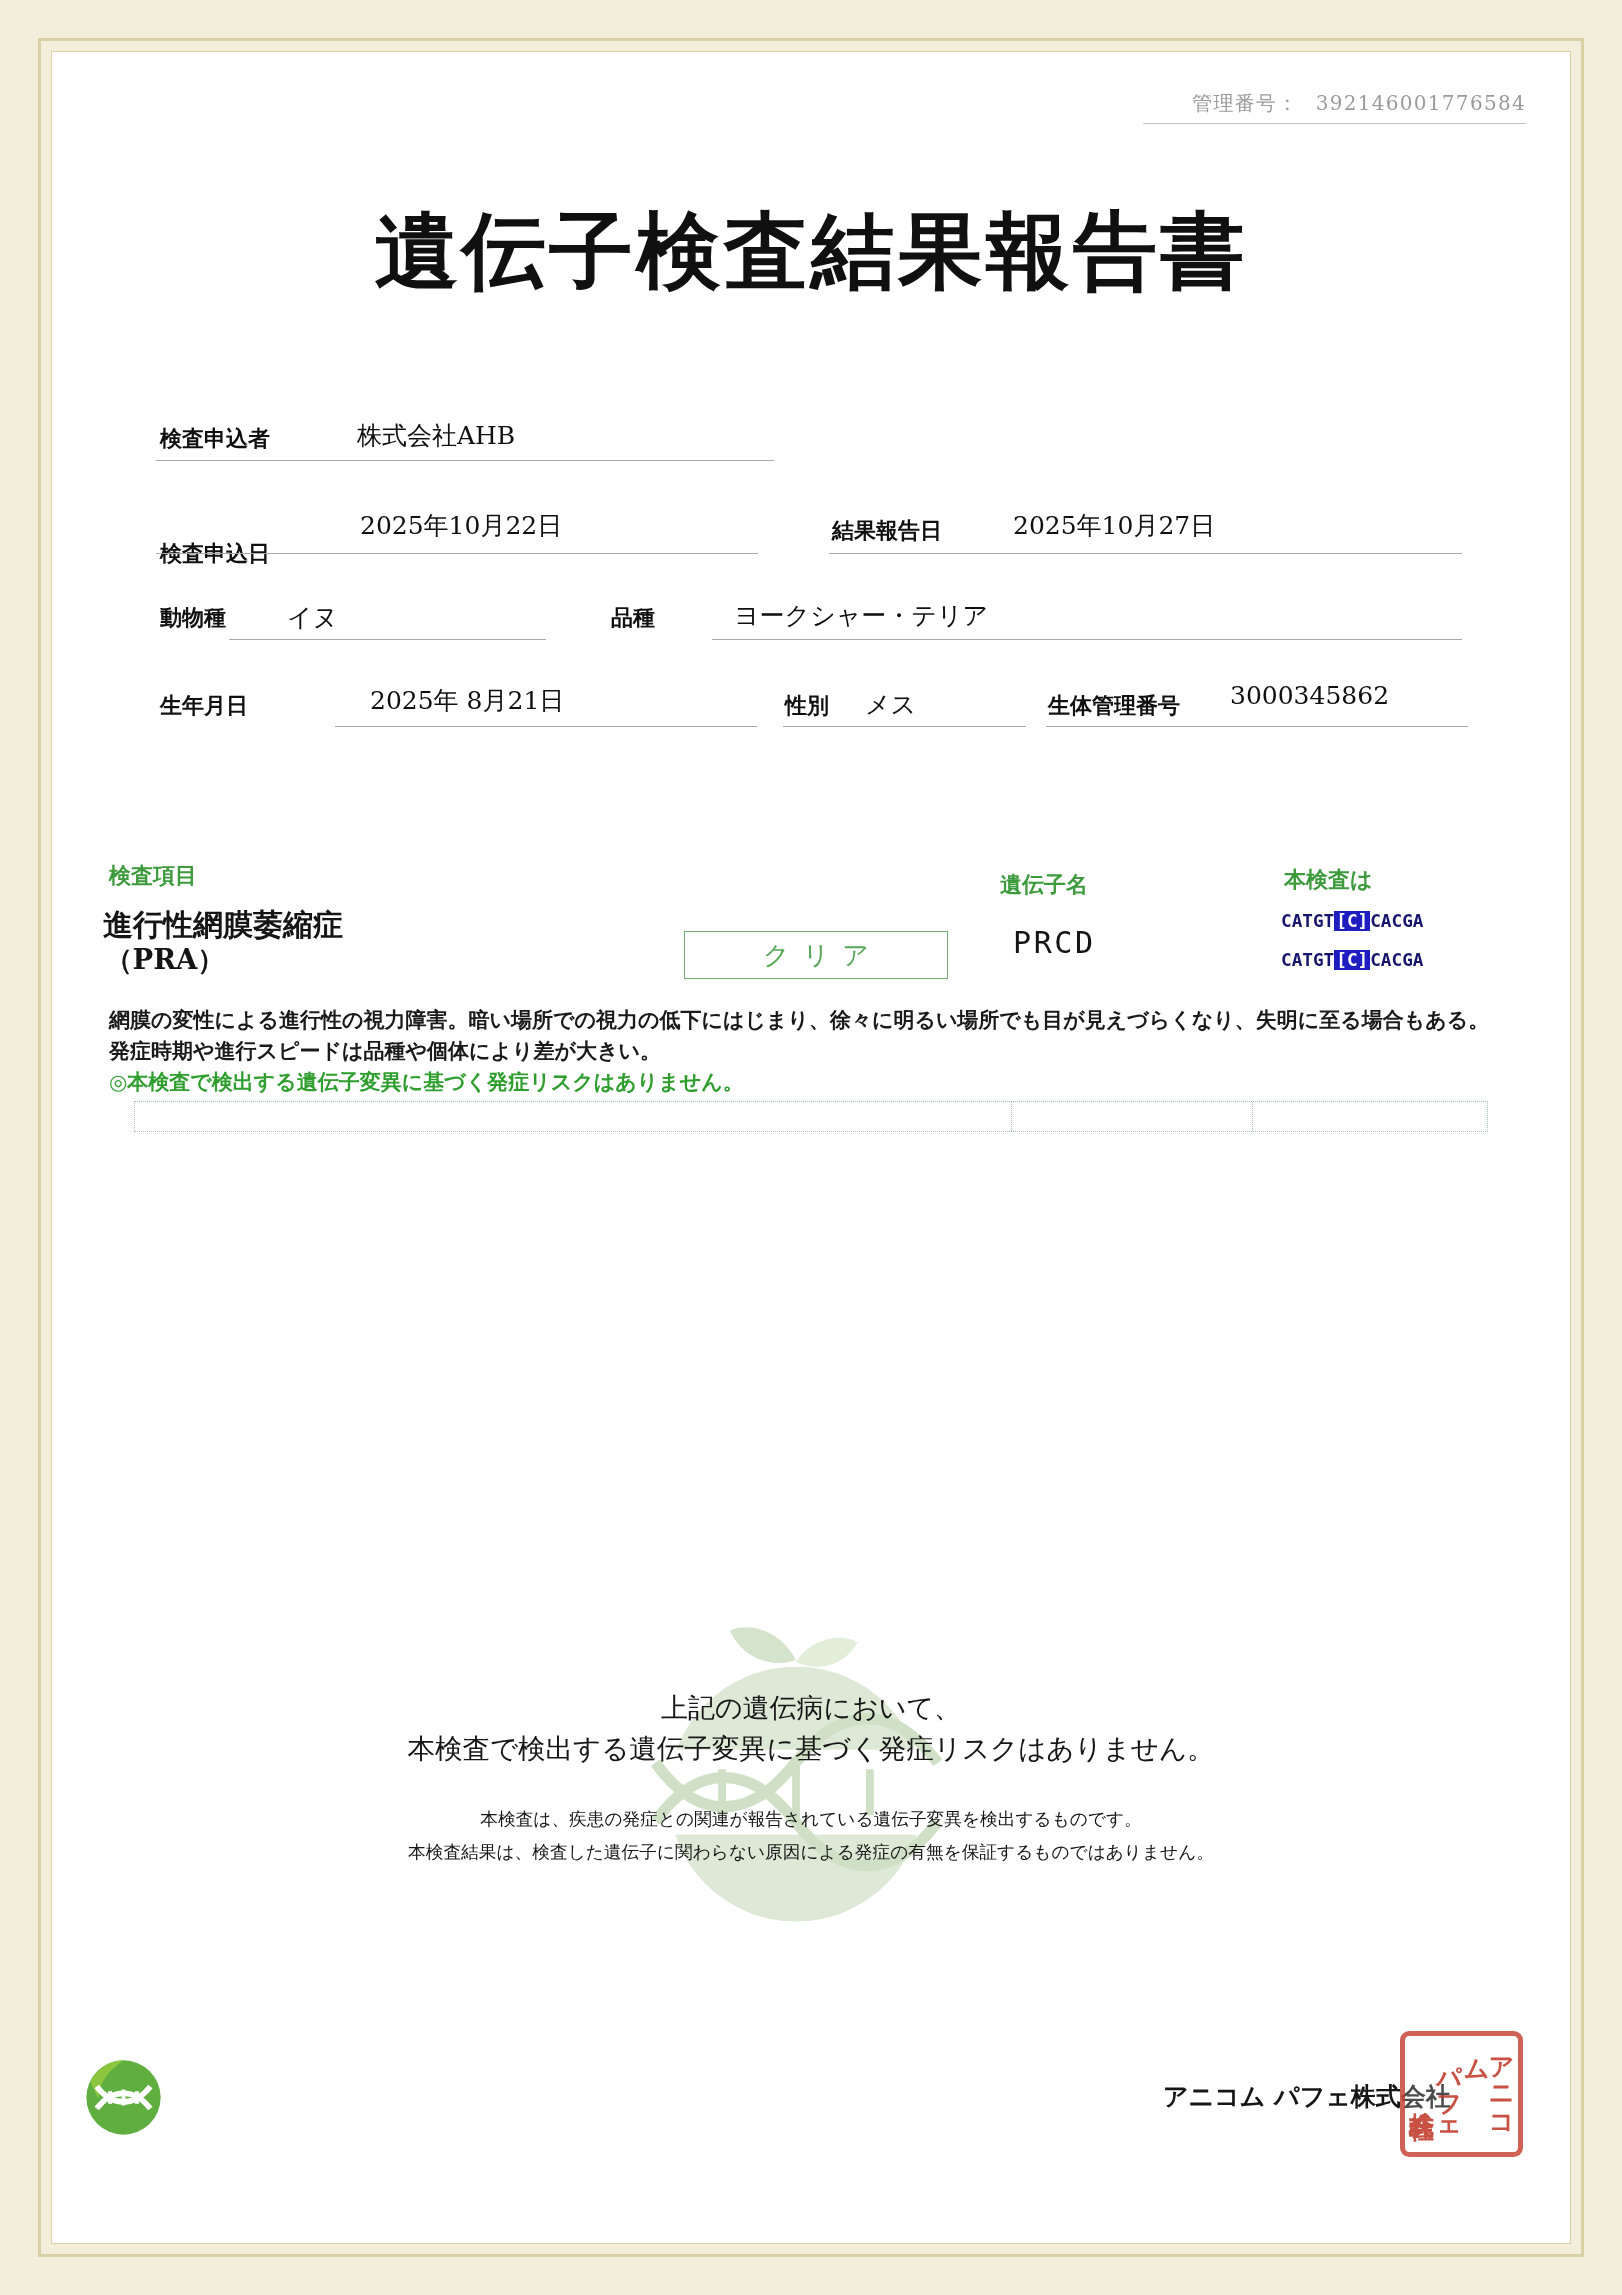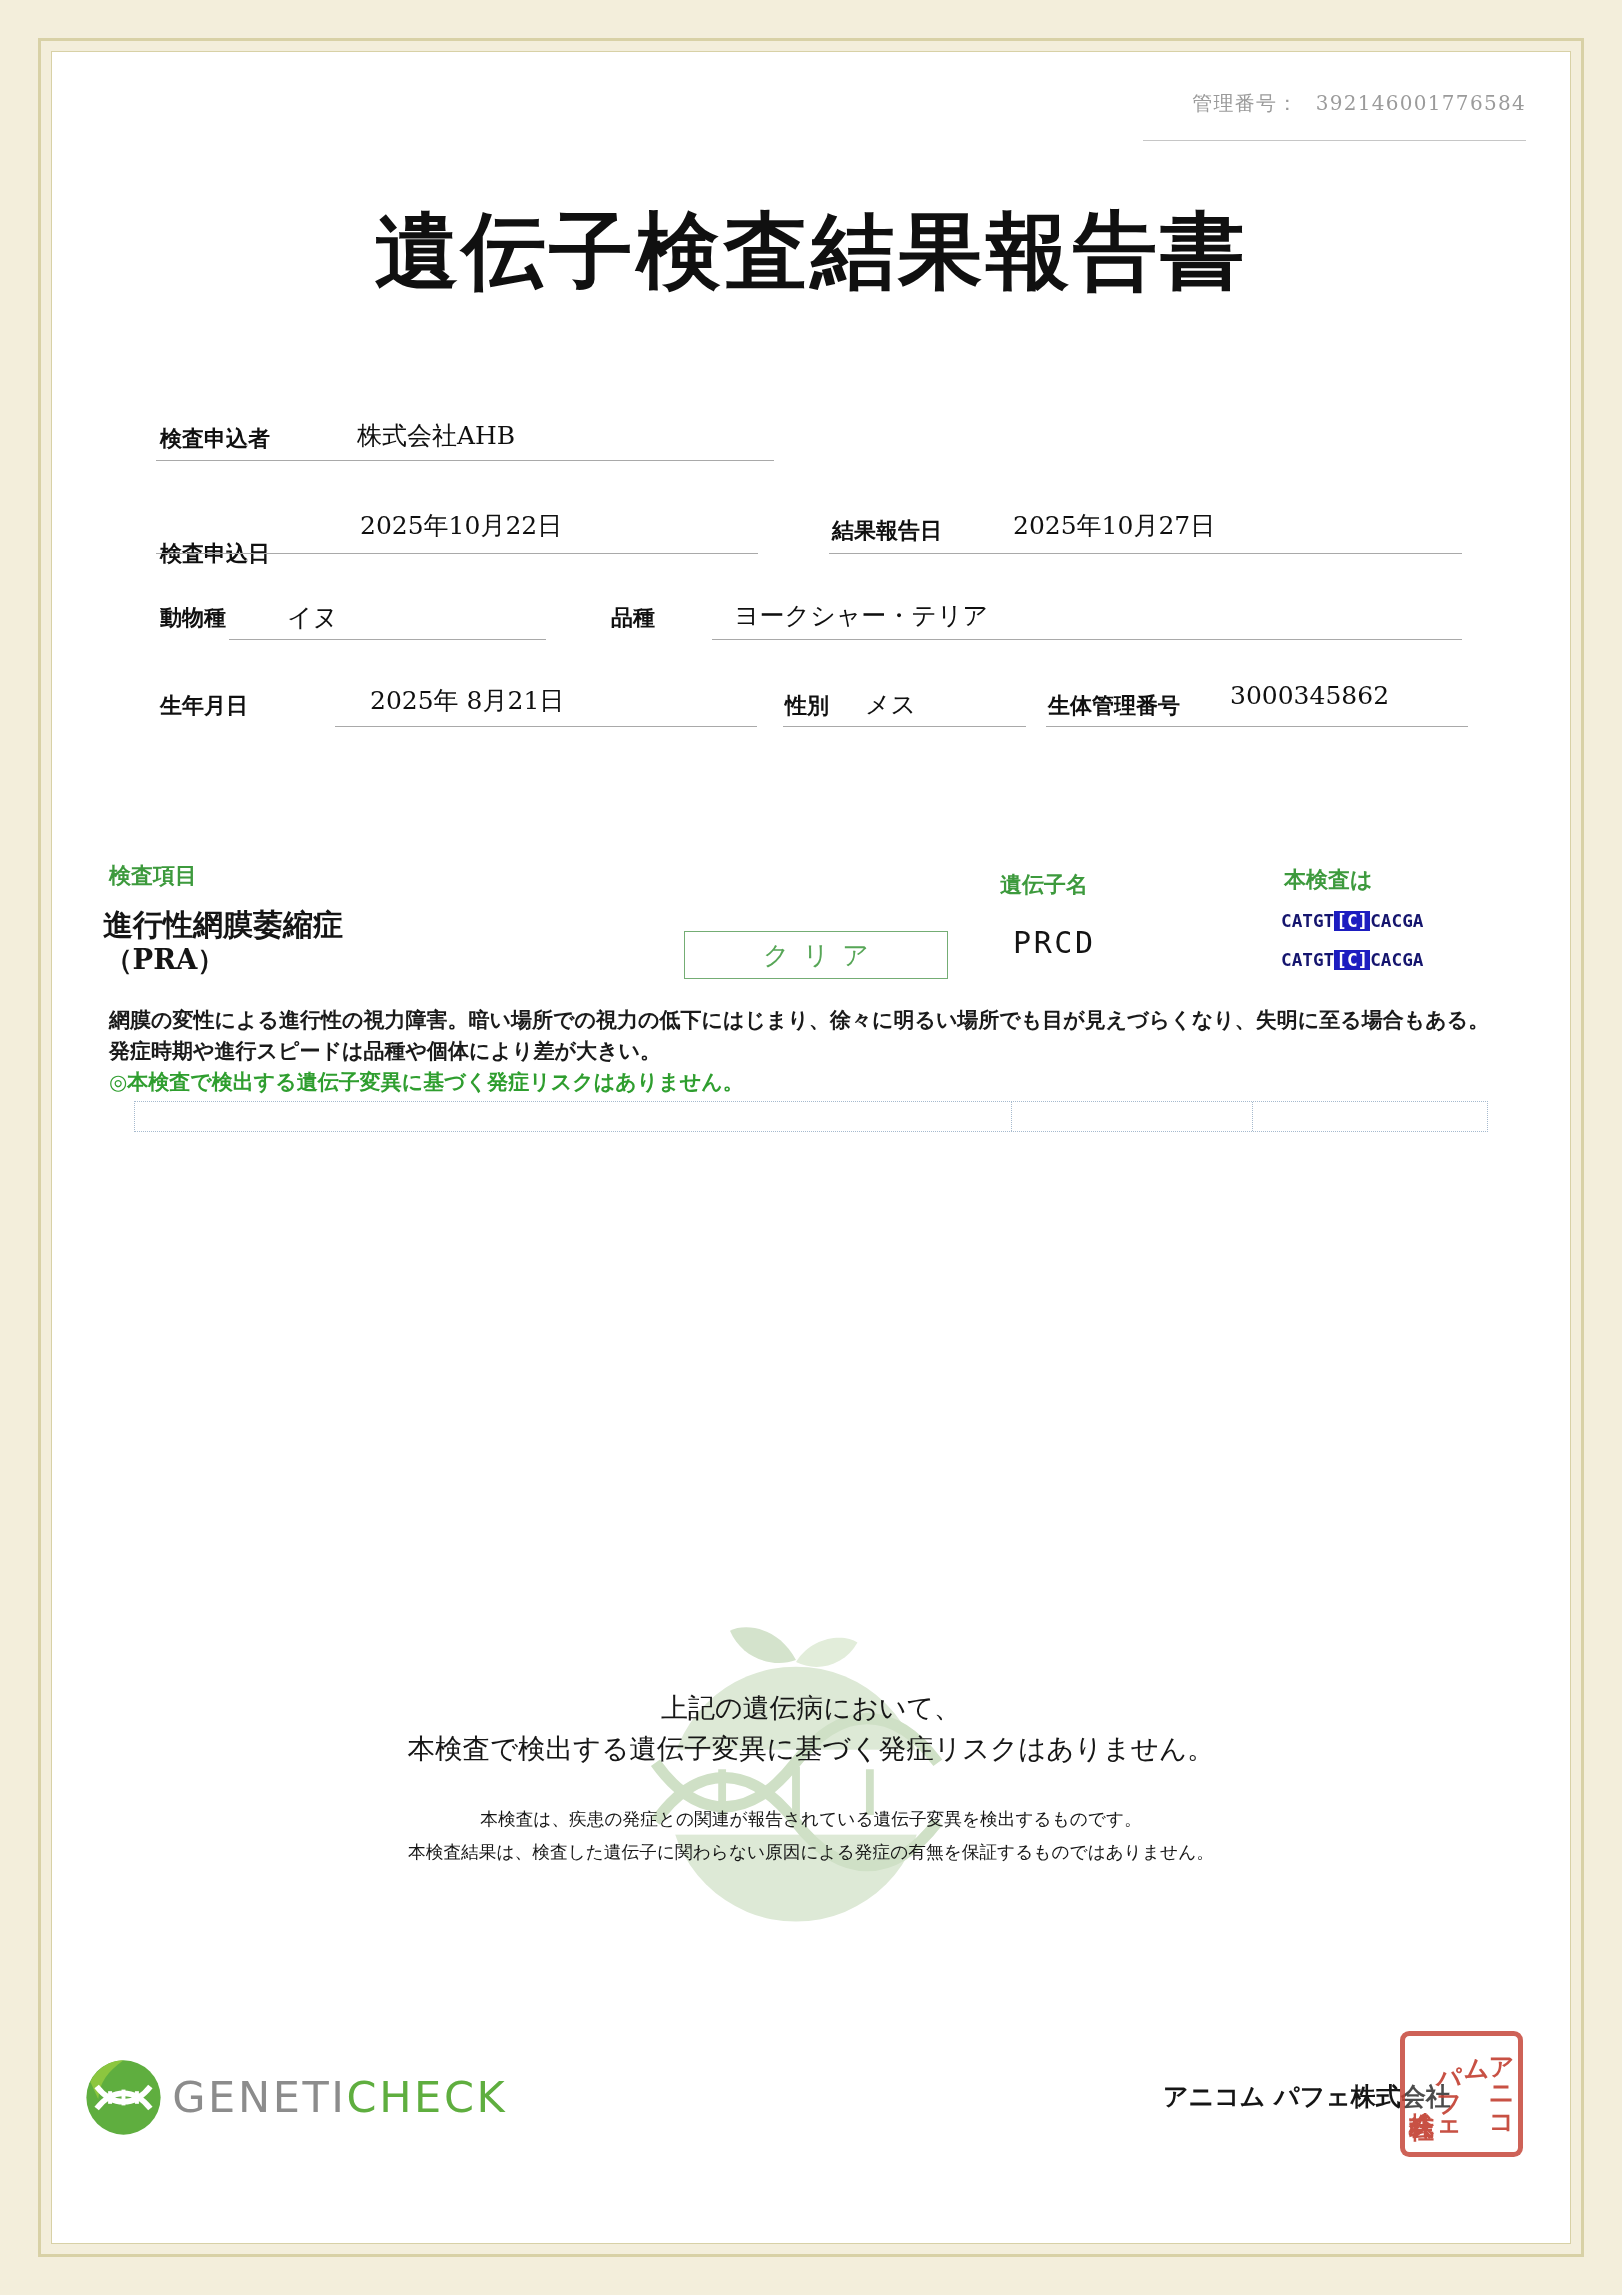--- a/index.html
+++ b/index.html
@@ -12,21 +12,21 @@
   }
   .page{position:absolute;inset:0;overflow:hidden;}
   .frame-outer{position:absolute;inset:38px;border:3.3px solid #d8d1a6;}
   .frame-inner{position:absolute;inset:51px;border:1.3px solid #d8d1a6;background:#ffffff;}
   .content{position:absolute;inset:0;}
 
   
   .mgmt{
     position:absolute;top:90px;left:1143px;width:383px;
     text-align:right;font-size:20px;color:#9b9b9b;letter-spacing:1.3px;
-    padding-bottom:23px;border-bottom:1.3px solid #c6c6c6;
+    padding-bottom:6px;border-bottom:1.3px solid #c6c6c6;
   }
   .mgmt .num{margin-left:17px;}
 
   .title{
     position:absolute;top:195px;left:0;width:100%;margin:0;
     text-align:center;font-size:84px;font-weight:bold;letter-spacing:3.3px;color:#101010;
   }
 
   .lbl{position:absolute;font-size:22px;font-weight:bold;color:#101010;white-space:nowrap;}
   .val{position:absolute;font-size:25px;color:#101010;white-space:nowrap;}
@@ -196,23 +196,20 @@
     <div class="logo">
       <svg viewBox="0 0 100 100">
         <circle cx="50" cy="50" r="47" fill="#5fae3f"></circle>
         <path d="M8 30 A 47 47 0 0 1 50 3 C 30 18 20 30 18 52 Z" fill="#8cc63f"></path>
         <path d="M16 36 C 36 62, 64 62, 84 36" stroke="#ffffff" stroke-width="7" fill="none"></path>
         <path d="M16 64 C 36 38, 64 38, 84 64" stroke="#ffffff" stroke-width="7" fill="none"></path>
         <line x1="33" y1="42" x2="33" y2="58" stroke="#ffffff" stroke-width="5"></line>
         <line x1="50" y1="40" x2="50" y2="60" stroke="#ffffff" stroke-width="5"></line>
         <line x1="67" y1="42" x2="67" y2="58" stroke="#ffffff" stroke-width="5"></line>
       </svg>
-      <div class="logo-text">
-        <span class="logo-gray">GENETI</span><span class="logo-green">CHECK</span>
-      </div>
     </div>
 
     <div class="company">アニコム パフェ株式会社</div>
     <div class="seal">
       <span>アニコム</span>
       <span>パフェ</span>
       <span>株式会社</span>
     </div>
 
   </div>

